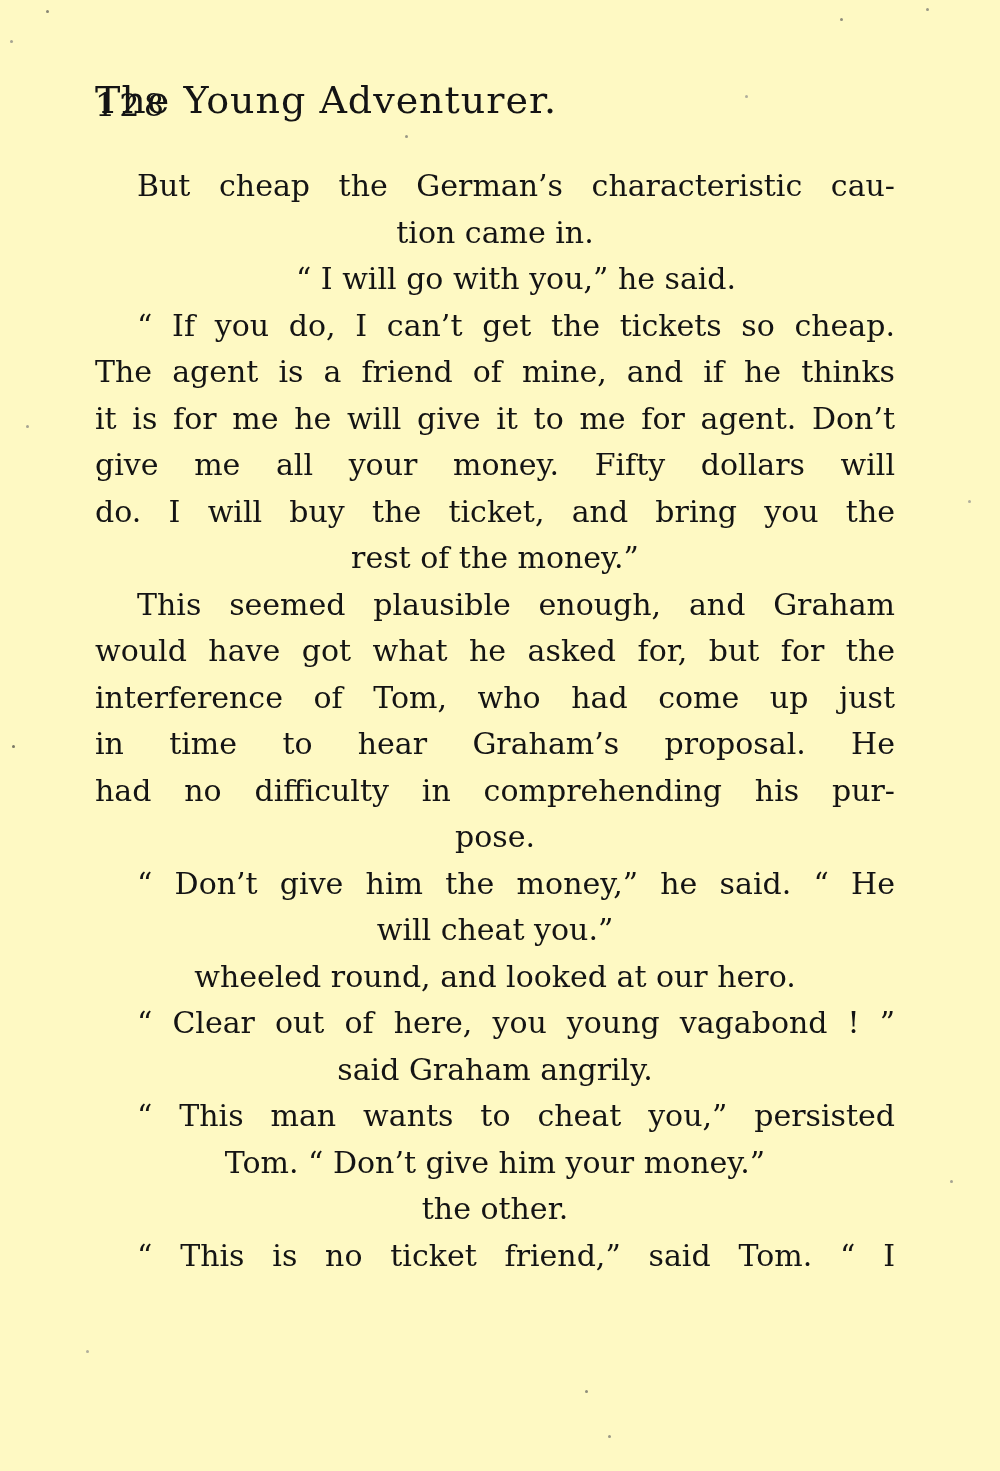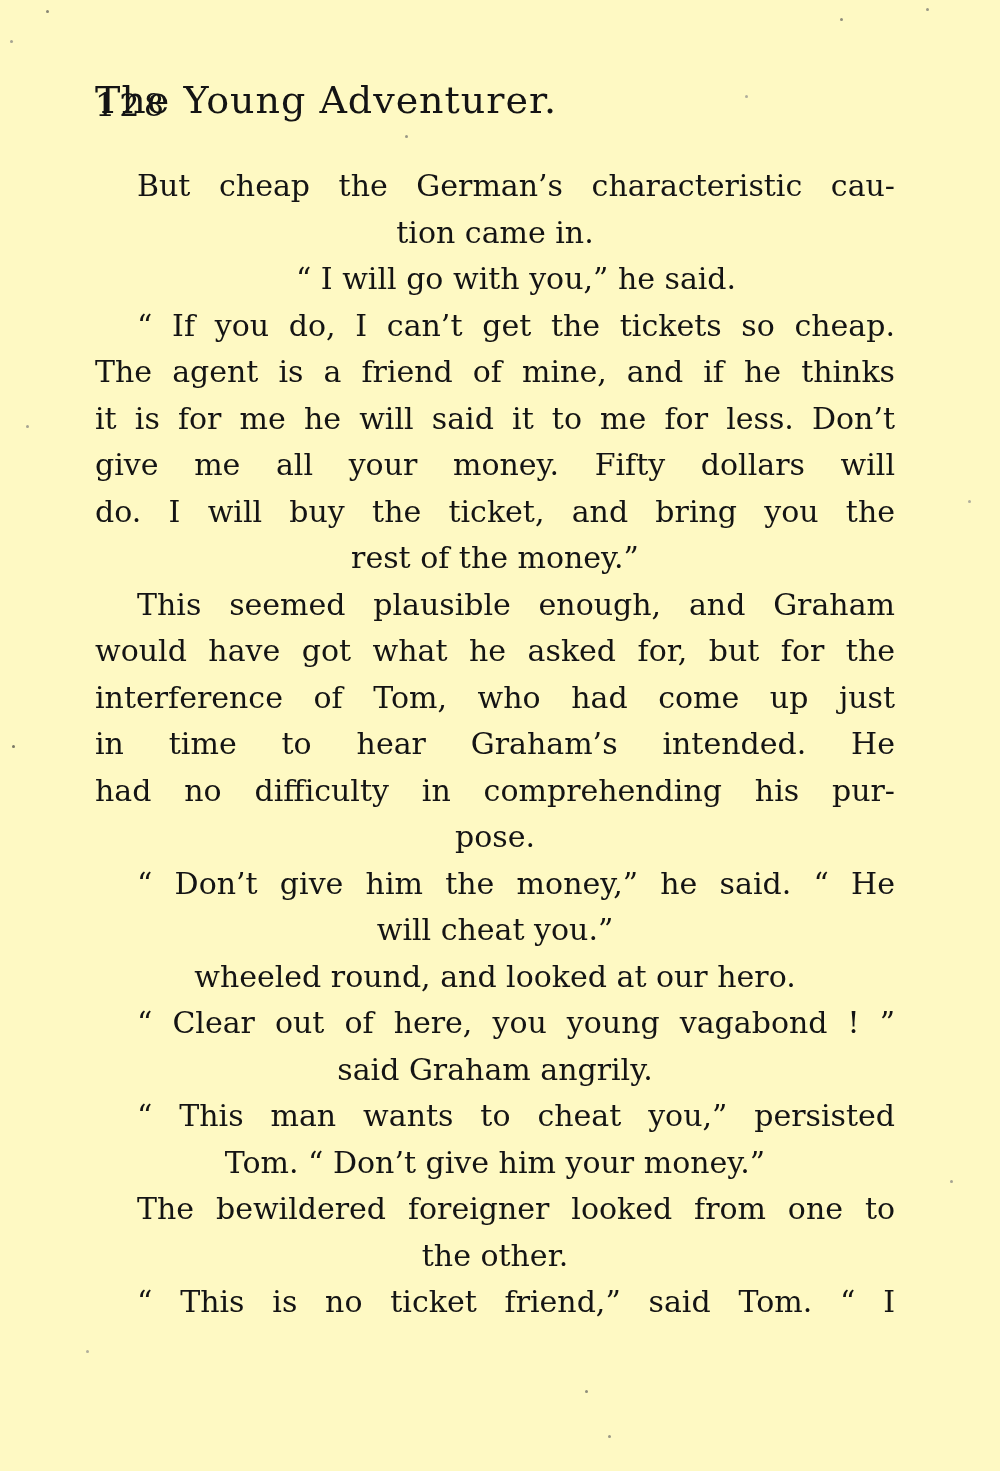--- a/index.html
+++ b/index.html
@@ -95,35 +95,34 @@
     <div class="pagenum">128</div>
     <div class="running-title">The Young Adventurer.</div>
   </div>
 
   <div class="textblock">
     <div class="ln ind jl">But cheap the German’s characteristic cau-</div>
     <div class="ln">tion came in.</div>
     <div class="ln ind">“ I will go with you,” he said.</div>
     <div class="ln ind jl">“ If you do, I can’t get the tickets so cheap.</div>
     <div class="ln jl">The agent is a friend of mine, and if he thinks</div>
-    <div class="ln jl">it is for me he will said it to me for less. Don’t</div>
+    <div class="ln jl">it is for me he will give it to me for agent. Don’t</div>
     <div class="ln jl">give me all your money. Fifty dollars will</div>
     <div class="ln jl">do. I will buy the ticket, and bring you the</div>
     <div class="ln">rest of the money.”</div>
     <div class="ln ind jl">This seemed plausible enough, and Graham</div>
     <div class="ln jl">would have got what he asked for, but for the</div>
     <div class="ln jl">interference of Tom, who had come up just</div>
-    <div class="ln jl">in time to hear Graham’s intended. He</div>
+    <div class="ln jl">in time to hear Graham’s proposal. He</div>
     <div class="ln jl">had no difficulty in comprehending his pur-</div>
     <div class="ln">pose.</div>
     <div class="ln ind jl">“ Don’t give him the money,” he said. “ He</div>
     <div class="ln">will cheat you.”</div>
     <div class="ln">wheeled round, and looked at our hero.</div>
     <div class="ln ind jl">“ Clear out of here, you young vagabond ! ”</div>
     <div class="ln">said Graham angrily.</div>
     <div class="ln ind jl">“ This man wants to cheat you,” persisted</div>
     <div class="ln">Tom. “ Don’t give him your money.”</div>
-    <div class="ln ind jl">The bewildered foreigner looked from one to</div>
     <div class="ln">the other.</div>
     <div class="ln ind jl">“ This is no ticket friend,” said Tom. “ I</div>
   </div>
 
 </div>
 
 </body></html>

